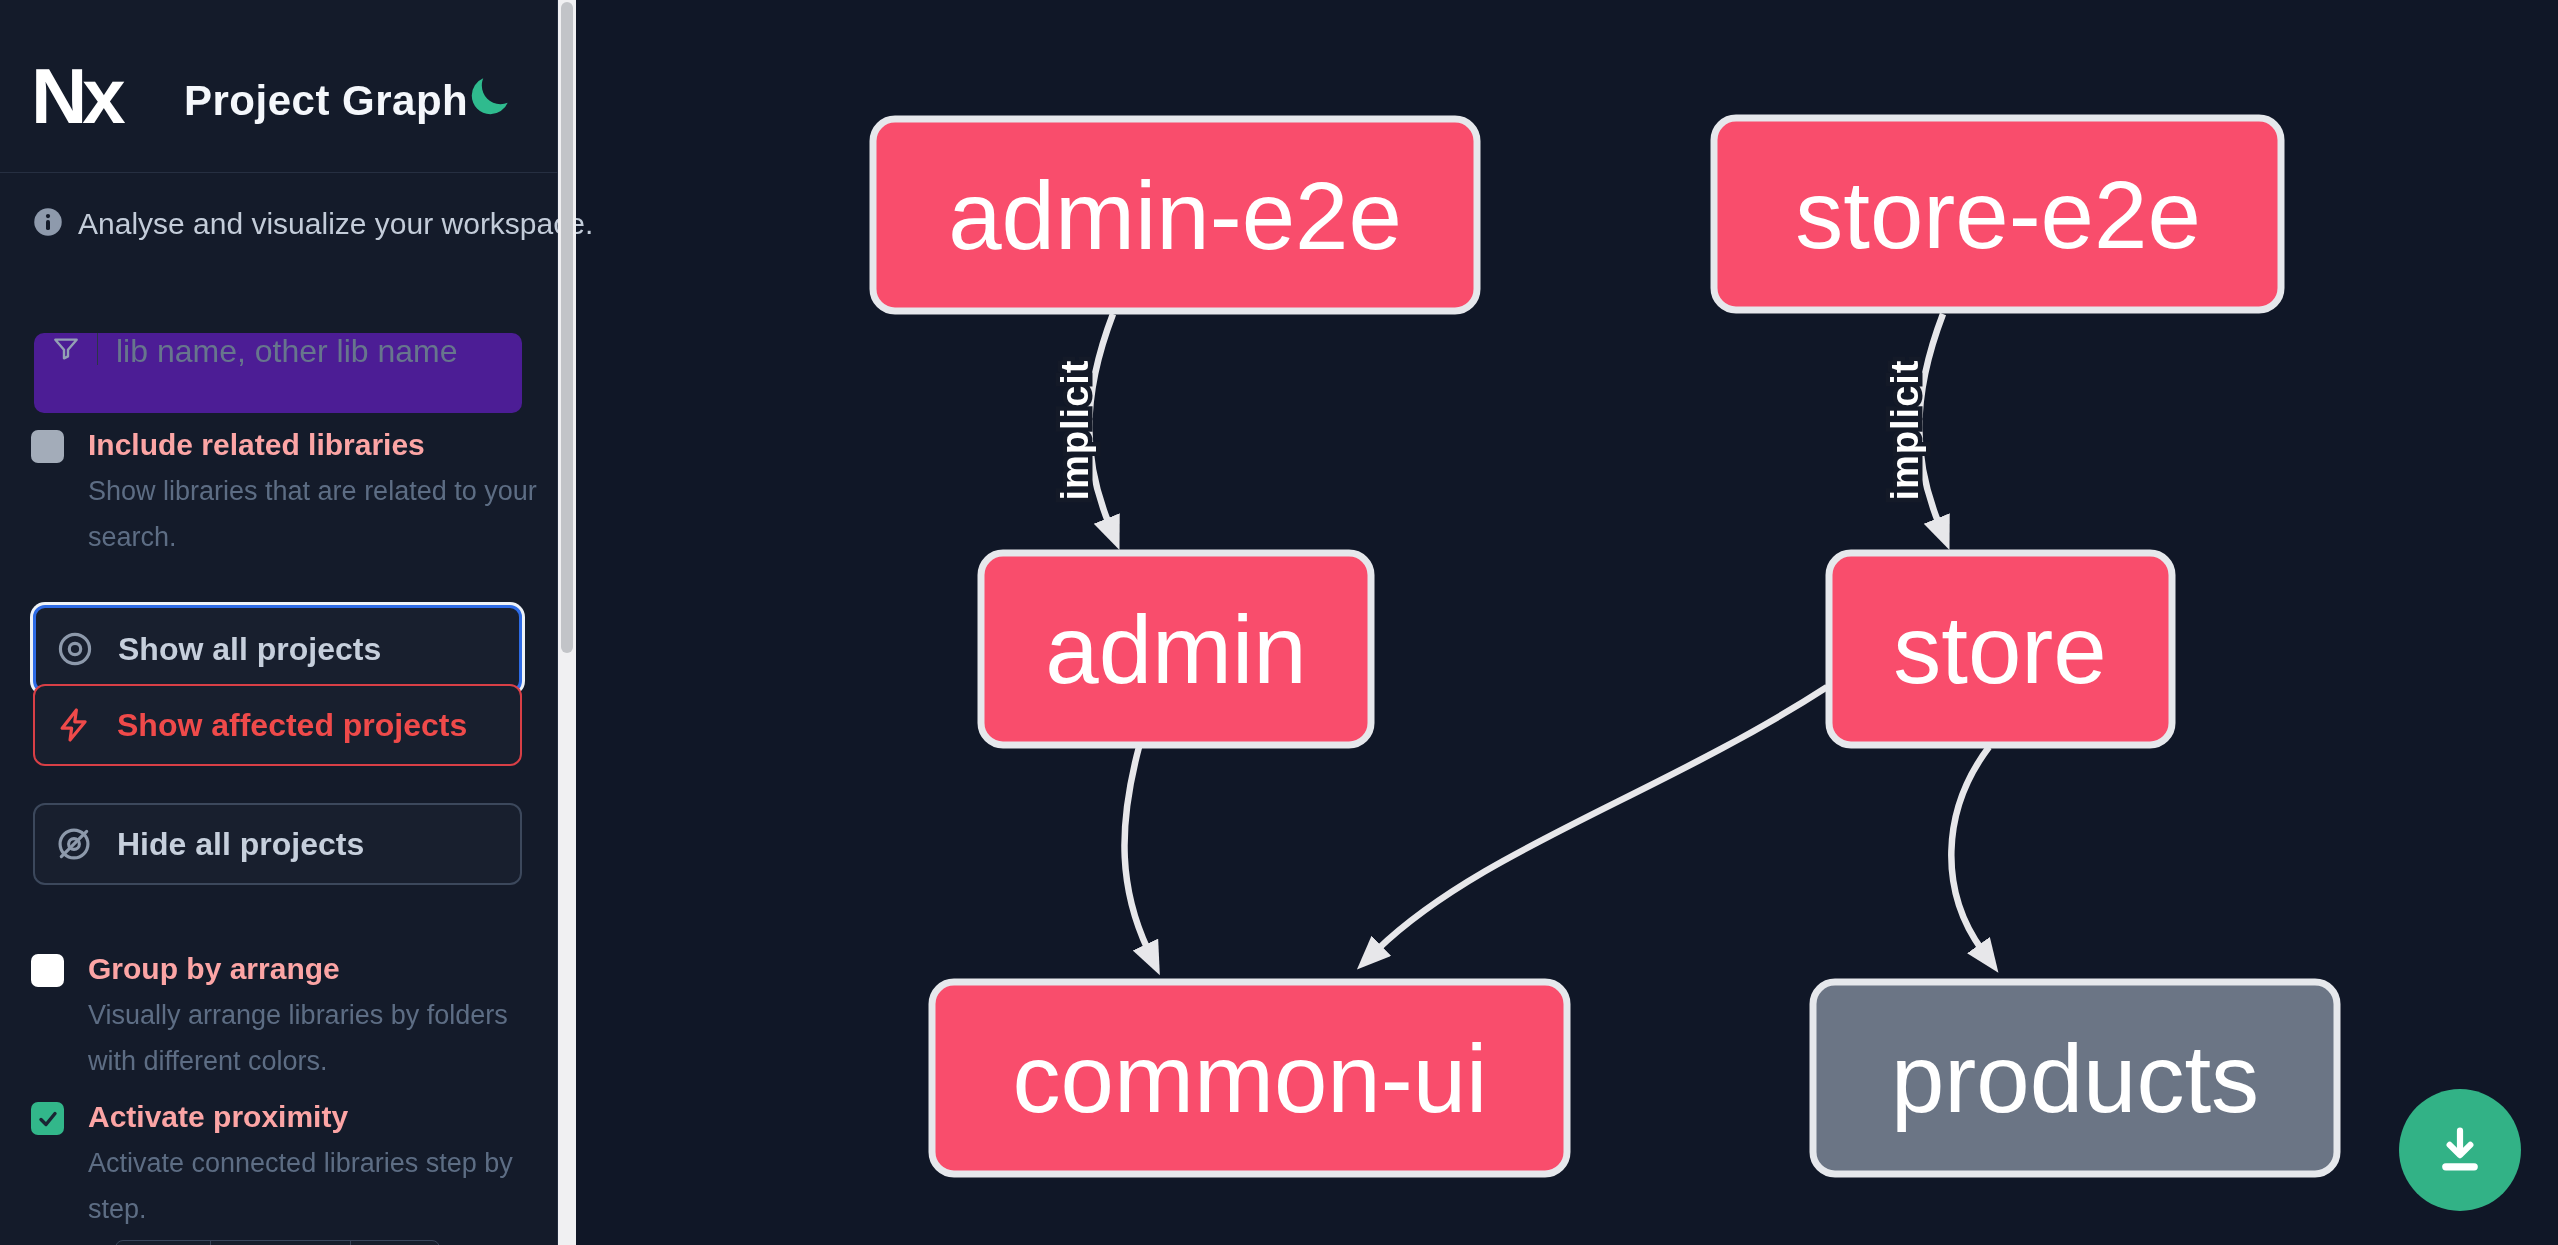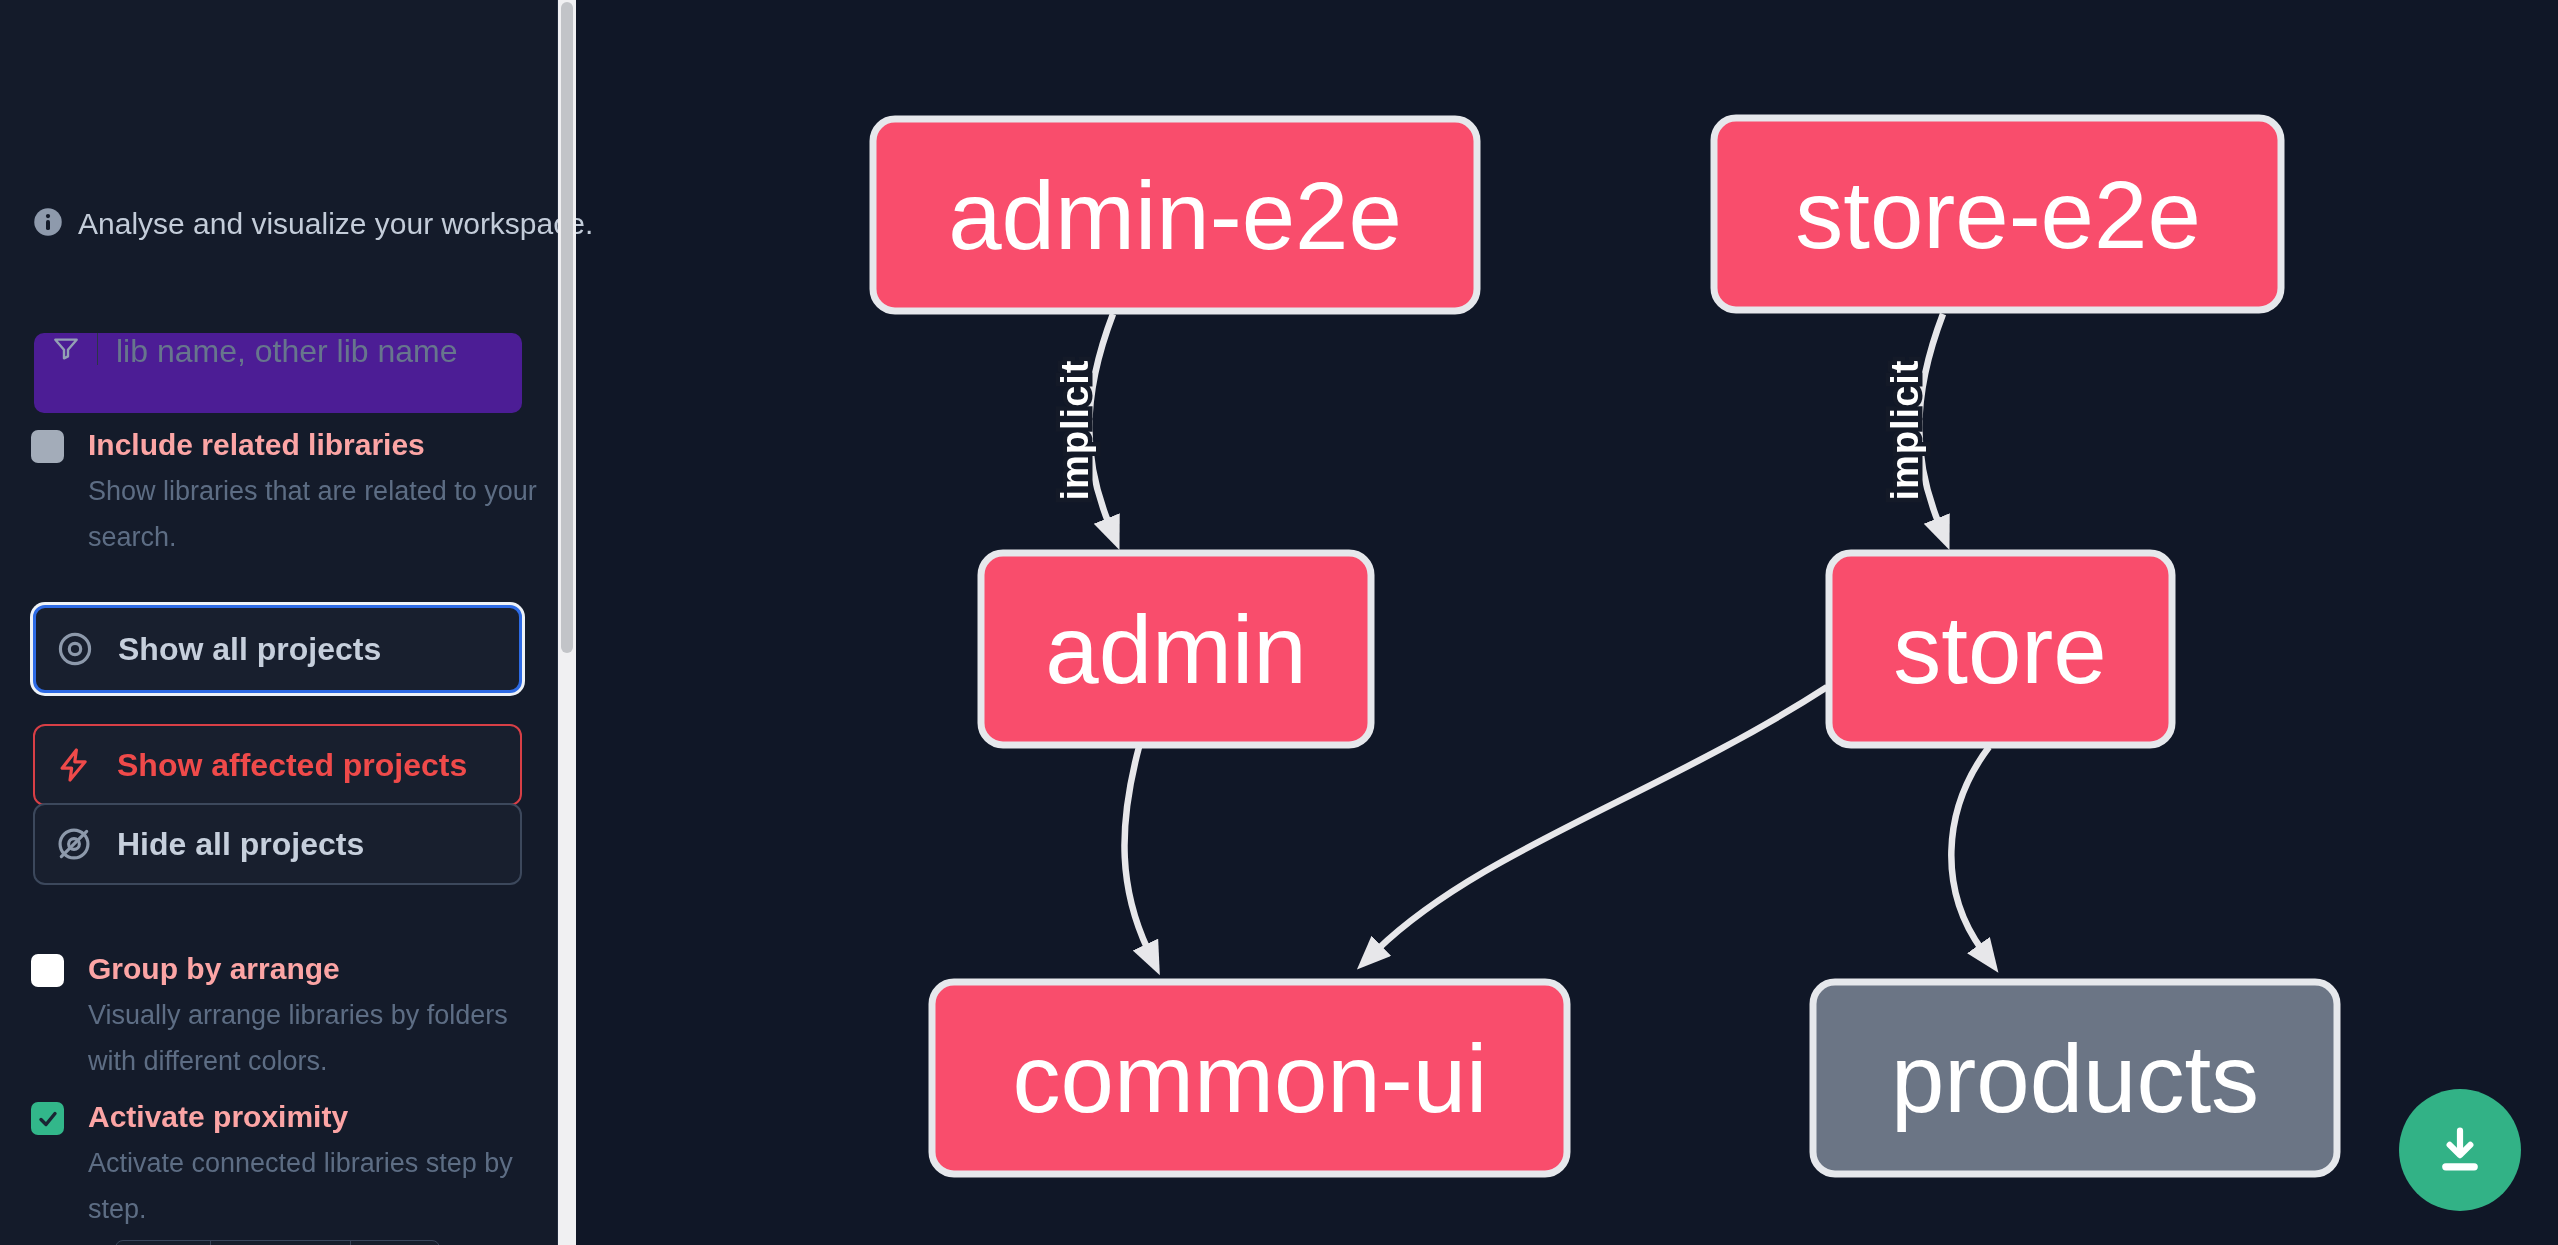--- a/index.html
+++ b/index.html
@@ -161,20 +161,29 @@
   </g>
   <g>
     <rect class="node-rect" x="1813" y="982" width="524" height="192" rx="22" fill="#6b7585"></rect>
     <text class="node-label" x="2075" y="1078">products</text>
   </g>
 </svg>
 
 <aside class="sidebar">
   <div class="sidebar-inner">
 
+    <div class="sb-header">
+      <div class="nx-logo">Nx</div>
+      <div class="app-title">Project Graph</div>
+      <button class="moon-btn">
+        <svg width="46" height="46" viewBox="0 0 24 24">
+          <path d="M21.752 15.002A9.718 9.718 0 0118 15.75c-5.385 0-9.75-4.365-9.75-9.75 0-1.33.266-2.597.748-3.752A9.753 9.753 0 003 11.25C3 16.635 7.365 21 12.75 21a9.753 9.753 0 009.002-5.998z" fill="#2fbb8e"></path>
+        </svg>
+      </button>
+    </div>
 
     <div class="info-row">
       <svg class="info-icon" width="30" height="30" viewBox="0 0 24 24">
         <circle cx="12" cy="12" r="11" fill="#8e9aac"></circle>
         <circle cx="12" cy="7.2" r="1.7" fill="#141b2a"></circle>
         <rect x="10.4" y="10.4" width="3.2" height="8" rx="1.5" fill="#141b2a"></rect>
       </svg>
       <span class="tagline">Analyse and visualize your workspace.</span>
     </div>
 
@@ -194,21 +203,21 @@
     </div>
 
     <button class="action-btn btn-focused" style="top:605px;">
       <svg width="38" height="38" viewBox="0 0 24 24" fill="none" stroke="#8d99ab" stroke-width="2">
         <circle cx="12" cy="12" r="9.2"></circle>
         <circle cx="12" cy="12" r="3.6"></circle>
       </svg>
       <span class="action-label">Show all projects</span>
     </button>
 
-    <button class="action-btn btn-affected" style="top:724px;">
+    <button class="action-btn btn-affected" style="top:684px;">
       <svg width="38" height="38" viewBox="0 0 24 24" fill="none" stroke="#ef4a4a" stroke-width="2" stroke-linejoin="round">
         <path d="M13.5 2.5 L4.5 14 H10.5 L9.5 21.5 L19 10 H12.5 Z"></path>
       </svg>
       <span class="action-label">Show affected projects</span>
     </button>
 
     <button class="action-btn" style="top:803px;text-align:center;">
       <svg width="38" height="38" viewBox="0 0 24 24" fill="none" stroke="#8d99ab" stroke-width="2" stroke-linecap="round">
         <circle cx="12" cy="12" r="8.8"></circle>
         <circle cx="12" cy="12" r="3.4"></circle>

